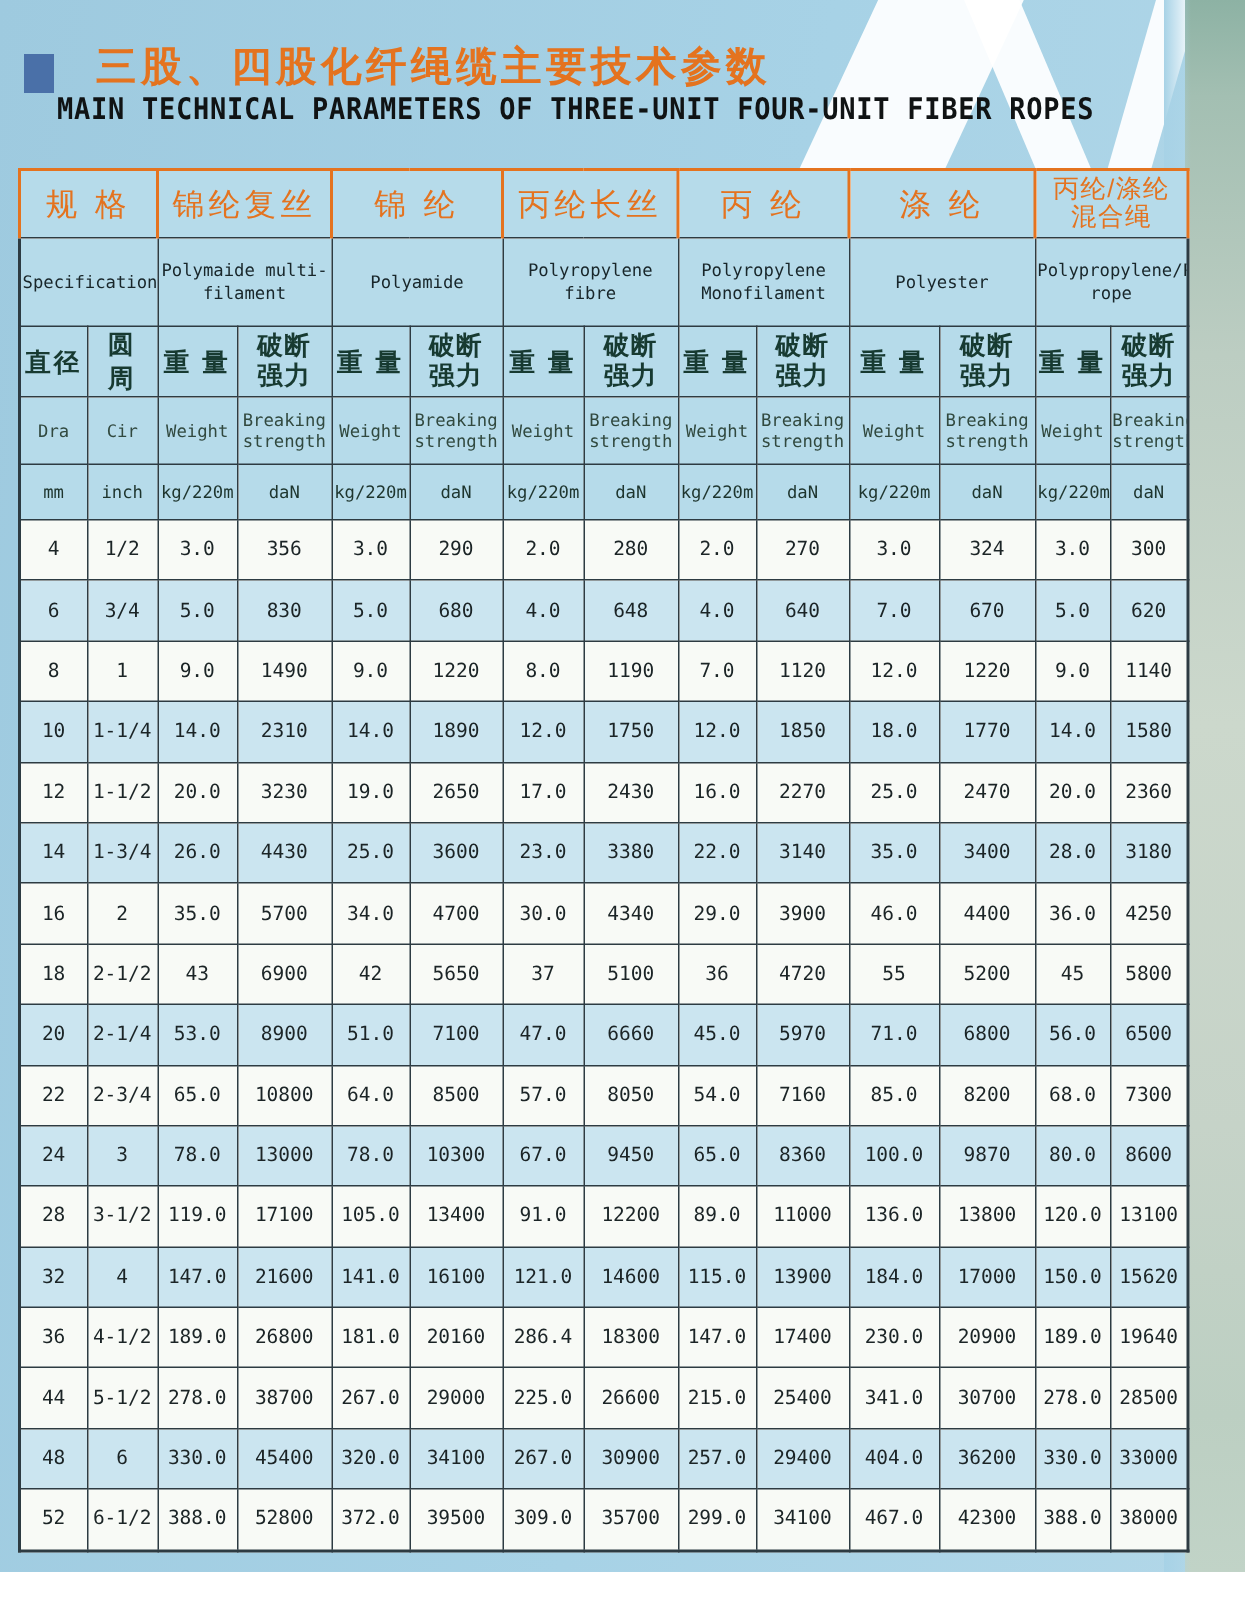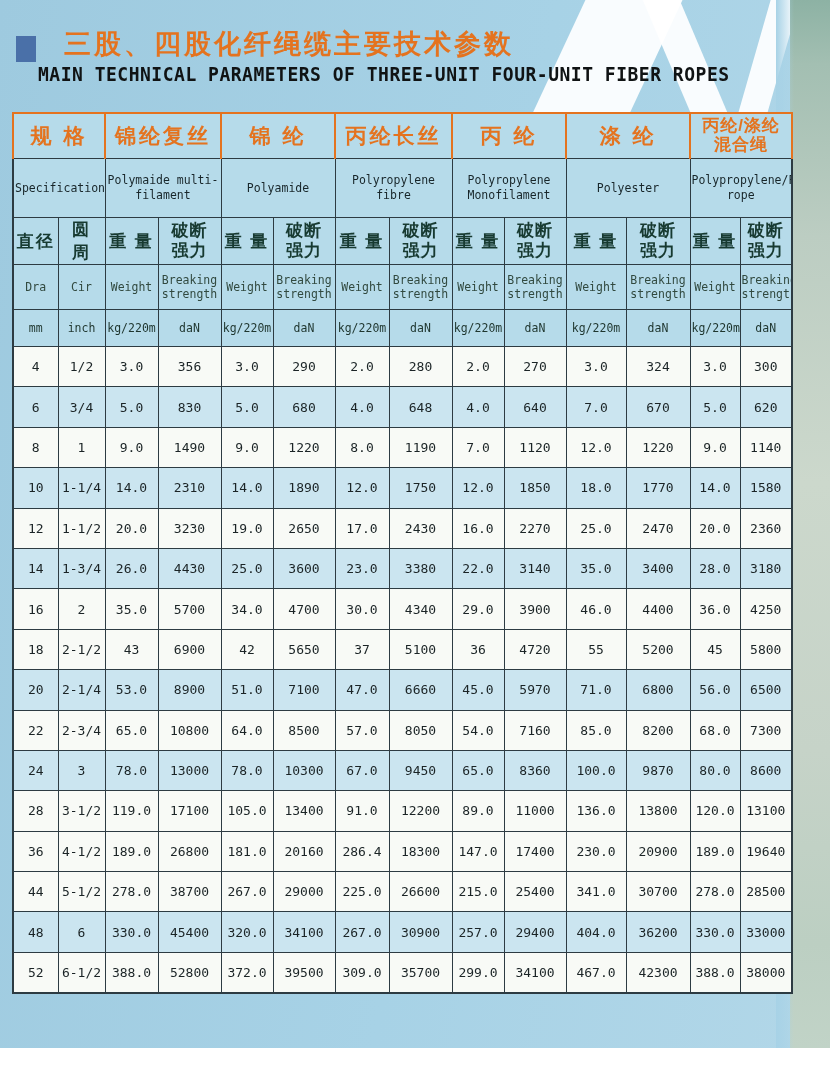--- a/index.html
+++ b/index.html
@@ -30,21 +30,21 @@
      color:var(--accent_orange,#e4731f);letter-spacing:3px;white-space:nowrap;}
   .title-en{position:absolute;left:38px;top:62px;font-size:18px;font-weight:bold;color:#101314;
      font-family:"DejaVu Sans Mono",monospace;letter-spacing:.5px;white-space:nowrap;transform:scaleY(1.1);transform-origin:left top;}
   
   table.spec{position:absolute;left:12px;top:112px;width:779px;border-collapse:collapse;table-layout:fixed;
      border:2px solid var(--border_dark,#2d3b42);border-top:none;background:var(--row_white,#f8faf6);}
   th,td{border:1.6px solid var(--border_dark,#2d3b42);text-align:center;vertical-align:middle;
      padding:0 1px;overflow:hidden;}
   thead th{background:var(--header_bg,#b6dbea);font-weight:normal;}
   tr.r1 th{border:2.4px solid var(--accent_orange,#e4731f);border-bottom:1.6px solid var(--border_dark,#2d3b42);
-     color:var(--accent_orange,#e4731f);font-size:21px;font-weight:bold;letter-spacing:3px;height:44px;}
+     color:var(--accent_orange,#e4731f);font-size:21px;font-weight:normal;letter-spacing:3px;height:44px;}
   tr.r1 th .two-line{font-size:17px;letter-spacing:1px;line-height:1.1;}
   tr.r2 th{height:58px;font-size:11.5px;color:#18262a;font-family:"DejaVu Sans Mono",monospace;line-height:1.3;}
   tr.r3 th{height:46px;font-size:17px;font-weight:bold;color:#173a31;letter-spacing:2px;}
   tr.r3 th .two-line{letter-spacing:1px;line-height:1.15;}
   tr.r4 th{height:44px;font-size:11.5px;color:#31493f;font-family:"DejaVu Sans Mono",monospace;line-height:1.25;}
   tr.r5 th{height:36px;font-size:11.5px;color:#1e352e;font-family:"DejaVu Sans Mono",monospace;}
   tbody td{height:39.4px;font-size:13px;color:#1b2426;font-family:"DejaVu Sans Mono",monospace;
      background:var(--row_white,#f8faf6);}
   tbody tr.hl td{background:var(--row_blue,#cbe5f0);}
 </style>
@@ -355,20 +355,36 @@
           <td>13400</td>
           <td>91.0</td>
           <td>12200</td>
           <td>89.0</td>
           <td>11000</td>
           <td>136.0</td>
           <td>13800</td>
           <td>120.0</td>
           <td>13100</td>
         </tr>
+        <tr class="hl">
+          <td>32</td>
+          <td>4</td>
+          <td>147.0</td>
+          <td>21600</td>
+          <td>141.0</td>
+          <td>16100</td>
+          <td>121.0</td>
+          <td>14600</td>
+          <td>115.0</td>
+          <td>13900</td>
+          <td>184.0</td>
+          <td>17000</td>
+          <td>150.0</td>
+          <td>15620</td>
+        </tr>
         <tr>
           <td>36</td>
           <td>4-1/2</td>
           <td>189.0</td>
           <td>26800</td>
           <td>181.0</td>
           <td>20160</td>
           <td>286.4</td>
           <td>18300</td>
           <td>147.0</td>

